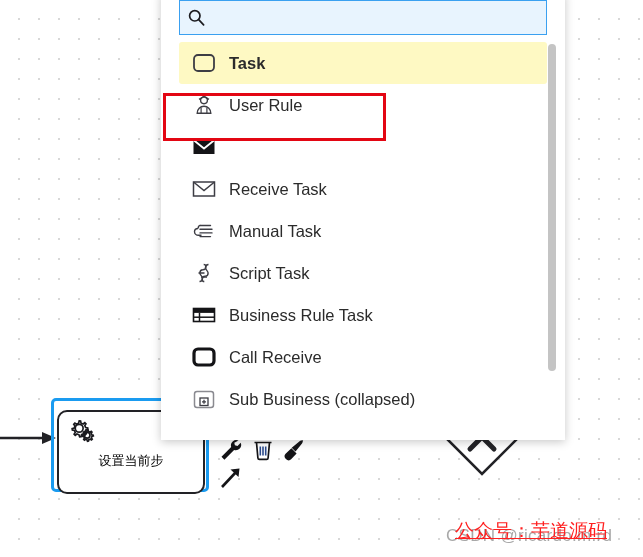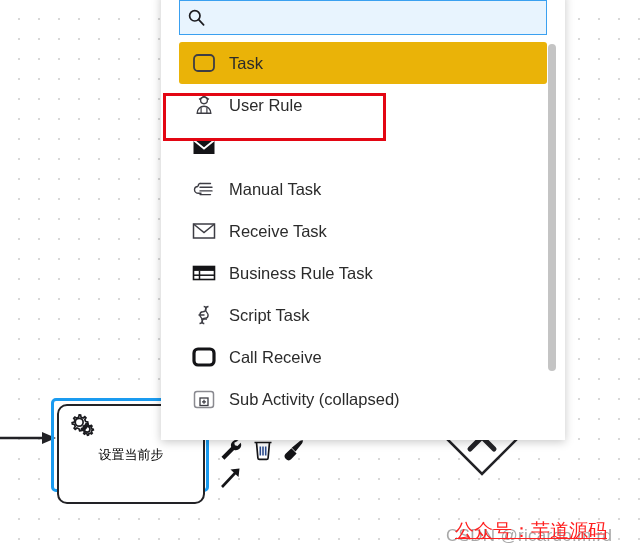--- a/index.html
+++ b/index.html
@@ -38,22 +38,22 @@
     position: absolute;
     left: 51px; top: 398px;
     width: 158px; height: 94px;
     box-sizing: border-box;
     border: 3px solid #1a9bf0;
     border-radius: 5px;
     background: transparent;
   }
   #task-inner {
     position: absolute;
-    left: 3px; top: 3px;
-    width: 148px; height: 100px;
+    left: 3px; top: 9px;
+    width: 148px; height: 84px;
     box-sizing: border-box;
     border: 2.5px solid #222226;
     border-radius: 10px;
     background: #ffffff;
   }
   #task-gear {
     position: absolute;
     left: 8px; top: 5px;
     width: 30px; height: 30px;
   }
@@ -133,21 +133,22 @@
   .entry {
     position: relative;
     height: 42px;
     display: flex;
     align-items: center;
     padding-left: 12px;
     box-sizing: border-box;
     border-radius: 3px;
   }
   .entry.hovered {
-    background: #eab308;
+    background: #fef9c3;
+    font-weight: bold;
   }
   .entry-icon {
     width: 26px;
     height: 26px;
     flex: 0 0 26px;
     display: flex;
     align-items: center;
     justify-content: center;
     margin-right: 12px;
   }
@@ -299,82 +300,82 @@
       <span class="entry-icon">
         <svg width="24" height="18" viewBox="0 0 24 18">
           <rect x="1.5" y="2" width="21" height="14" fill="#141417"></rect>
           <path d="M1.5 2 12 10.5 22.5 2" fill="none" stroke="#ffffff" stroke-width="1.8"></path>
         </svg>
       </span>
     </div>
 
     <div class="entry">
       <span class="entry-icon">
+        <svg width="24" height="18" viewBox="0 0 24 18">
+          <rect x="1.5" y="2" width="21" height="14" fill="none" stroke="#3d3d44" stroke-width="1.5"></rect>
+          <path d="M1.5 2 12 10.5 22.5 2" fill="none" stroke="#3d3d44" stroke-width="1.5"></path>
+        </svg>
+      </span>
+      <span class="entry-label">Receive Task</span>
+    </div>
+
+    <div class="entry">
+      <span class="entry-icon">
         <svg width="24" height="22" viewBox="0 0 24 22">
           <path d="M6 8.5c-2 0-3.5 1.4-3.5 3.2 0 2.1 1.8 3.6 4 3.6h3" fill="none" stroke="#3d3d44" stroke-width="1.4"></path>
           <path d="M8 5.5h10.5M8 9.2h12M8 12.9h12M8 16.6h10.5" stroke="#3d3d44" stroke-width="1.4" stroke-linecap="round"></path>
           <path d="M6.2 8.4c0-2 .9-3 2.2-3" fill="none" stroke="#3d3d44" stroke-width="1.4"></path>
         </svg>
       </span>
       <span class="entry-label">Manual Task</span>
-    </div>
-
-    <div class="entry">
-      <span class="entry-icon">
-        <svg width="24" height="18" viewBox="0 0 24 18">
-          <rect x="1.5" y="2" width="21" height="14" fill="none" stroke="#3d3d44" stroke-width="1.5"></rect>
-          <path d="M1.5 2 12 10.5 22.5 2" fill="none" stroke="#3d3d44" stroke-width="1.5"></path>
-        </svg>
-      </span>
-      <span class="entry-label">Receive Task</span>
-    </div>
-
-    <div class="entry">
-      <span class="entry-icon">
-        <svg width="24" height="18" viewBox="0 0 24 18">
-          <rect x="1.5" y="2.5" width="21" height="13" fill="none" stroke="#141417" stroke-width="1.6"></rect>
-          <rect x="1.5" y="2.5" width="21" height="4.4" fill="#141417"></rect>
-          <line x1="1.5" y1="11.2" x2="22.5" y2="11.2" stroke="#141417" stroke-width="1.5"></line>
-          <line x1="7.5" y1="6.9" x2="7.5" y2="15.5" stroke="#141417" stroke-width="1.5"></line>
-        </svg>
-      </span>
-      <span class="entry-label">Business Rule Task</span>
     </div>
 
     <div class="entry">
       <span class="entry-icon">
         <svg width="22" height="22" viewBox="0 0 22 22">
           <path d="M15.5 2.5c-2.2 0-3 1.6-3 3.2 0 2.3 2.6 3 2.6 5.3 0 1.6-.8 3.2-3 3.2" fill="none" stroke="#3d3d44" stroke-width="1.4"></path>
           <path d="M12.1 14.2c-2.2 0-3 1.6-3 3.2 0 1.6.9 2.1 2.2 2.1" fill="none" stroke="#3d3d44" stroke-width="1.4"></path>
           <path d="M6.5 19.5c2.2 0 3-1.6 3-3.2 0-2.3-2.6-3-2.6-5.3 0-1.6.8-3.2 3-3.2" fill="none" stroke="#3d3d44" stroke-width="1.4"></path>
           <path d="M9.9 7.8c2.2 0 3-1.6 3-3.2 0-1.6-.9-2.1-2.2-2.1" fill="none" stroke="#3d3d44" stroke-width="1.4"></path>
           <path d="M5.5 11h6M8 15.2h6" stroke="#3d3d44" stroke-width="1.3"></path>
         </svg>
       </span>
       <span class="entry-label">Script Task</span>
     </div>
 
     <div class="entry">
       <span class="entry-icon">
+        <svg width="24" height="18" viewBox="0 0 24 18">
+          <rect x="1.5" y="2.5" width="21" height="13" fill="none" stroke="#141417" stroke-width="1.6"></rect>
+          <rect x="1.5" y="2.5" width="21" height="4.4" fill="#141417"></rect>
+          <line x1="1.5" y1="11.2" x2="22.5" y2="11.2" stroke="#141417" stroke-width="1.5"></line>
+          <line x1="7.5" y1="6.9" x2="7.5" y2="15.5" stroke="#141417" stroke-width="1.5"></line>
+        </svg>
+      </span>
+      <span class="entry-label">Business Rule Task</span>
+    </div>
+
+    <div class="entry">
+      <span class="entry-icon">
         <svg width="24" height="20" viewBox="0 0 24 20">
             <rect x="2" y="2" width="20" height="16" rx="4" ry="4" fill="none" stroke="#141417" stroke-width="3.2"></rect>
           </svg>
       </span>
       <span class="entry-label">Call Receive</span>
     </div>
 
     <div class="entry">
       <span class="entry-icon">
         <svg width="22" height="19" viewBox="0 0 22 19">
           <rect x="1.5" y="1.5" width="19" height="16" rx="2.5" ry="2.5" fill="none" stroke="#8a8a90" stroke-width="1.5"></rect>
           <rect x="7" y="8" width="8" height="7.5" fill="none" stroke="#3d3d44" stroke-width="1.3"></rect>
           <path d="M11 9.8v4M9 11.8h4" stroke="#3d3d44" stroke-width="1.3"></path>
         </svg>
       </span>
-      <span class="entry-label">Sub Activity (collapsed)</span>
+      <span class="entry-label">Sub Business (collapsed)</span>
     </div>
 
   </div>
 
   <div id="popup-scroll-track">
     <div id="popup-scroll-thumb"></div>
   </div>
 </div>
 
 <div id="annotation"></div>

